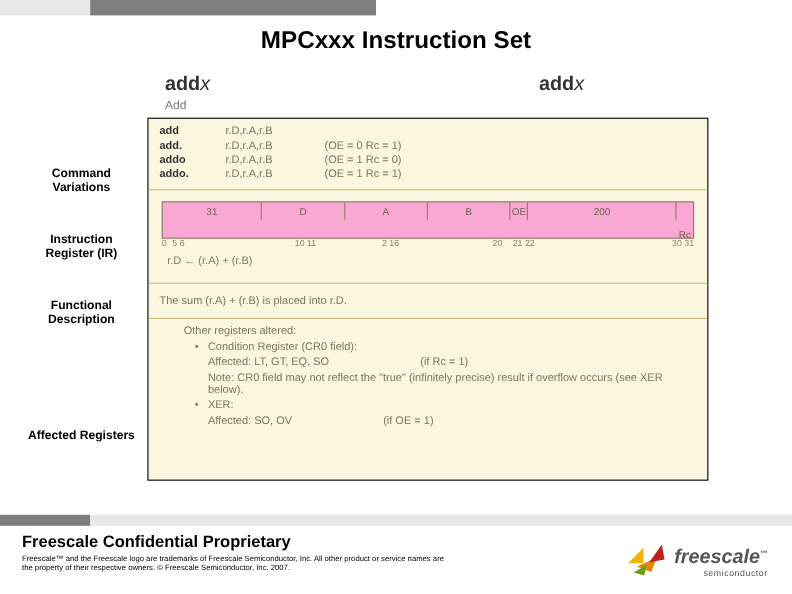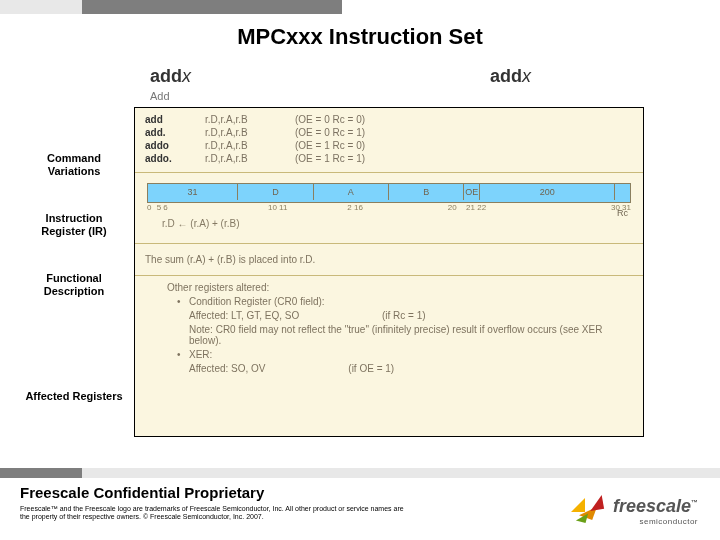--- a/index.html
+++ b/index.html
@@ -59,23 +59,23 @@
     font-size: 10px; color: #7c7261;
   }
   .sec:last-child { border-bottom: none; margin-left: 22px; }
   .variant-row { display: flex; margin-bottom: 2px; }
   .variant-row .mn { width: 60px; font-weight: bold; color: #333; }
   .variant-row .args { width: 90px; }
   .variant-row .cond { flex: 1; }
 
   .ir-sec { padding: 10px 12px 8px 12px; }
   .ir-diagram {
-    position: relative; height: 20px;
+    position: relative; height: 34px;
     border: 1px solid #8a7f5f;
-    background: #7dd3fc;
+    background: #f9a8d4;
     display: flex;
     font-size: 9px; color: #6f6450;
   }
   .ir-field {
     border-right: 1px solid #8a7f5f;
     display: flex; align-items: center; justify-content: center;
     height: 16px;
   }
   .ir-field:last-child { border-right: none; }
   .f31 { flex: 6; }
@@ -85,21 +85,21 @@
   .fOE { flex: 1; }
   .f200{ flex: 9; }
   .fRc { flex: 1; margin-top: 21px; }
   .ir-nums {
     display: flex; font-size: 8px; color: #8a7f5f;
     margin-top: 0px;
   }
   .ir-nums span { flex: none; }
   .ir-wrap { width: 100%; }
 
-  .formula { font-size: 10px; color: #857a64; margin: 6px 15px; }
+  .formula { font-size: 10px; color: #857a64; margin: 6px 5px; }
   .body-text { font-size: 10px; color: #7e735f; margin: 4px 0; }
   .subhead { font-size: 10px; color: #7e735f; margin-bottom: 3px; }
   .bullet { display: flex; margin: 3px 0 3px 10px; font-size: 10px; color: #7e735f; }
   .bullet .dot { width: 12px; }
   .bullet .btxt { flex: 1; }
   .indent { margin-left: 22px; font-size: 10px; color: #7e735f; margin-bottom: 3px; }
   .indent .rcol { display:inline-block; margin-left: 80px; }
 
   .bottom-bar {
     position: absolute; left: 0; bottom: 62px;
@@ -160,21 +160,20 @@
   <div class="label-block lb-fd">Functional Description</div>
   <div class="label-block lb-ar">Affected Registers</div>
 </div>
 
 <div class="doc-box">
 
   <div class="sec">
     <div class="variant-row">
       <div class="mn">add</div>
       <div class="args">r.D,r.A,r.B</div>
-      <div class="cond">(OE = 0 Rc = 0)</div>
     </div>
     <div class="variant-row">
       <div class="mn">add.</div>
       <div class="args">r.D,r.A,r.B</div>
       <div class="cond">(OE = 0 Rc = 1)</div>
     </div>
     <div class="variant-row">
       <div class="mn">addo</div>
       <div class="args">r.D,r.A,r.B</div>
       <div class="cond">(OE = 1 Rc = 0)</div>

